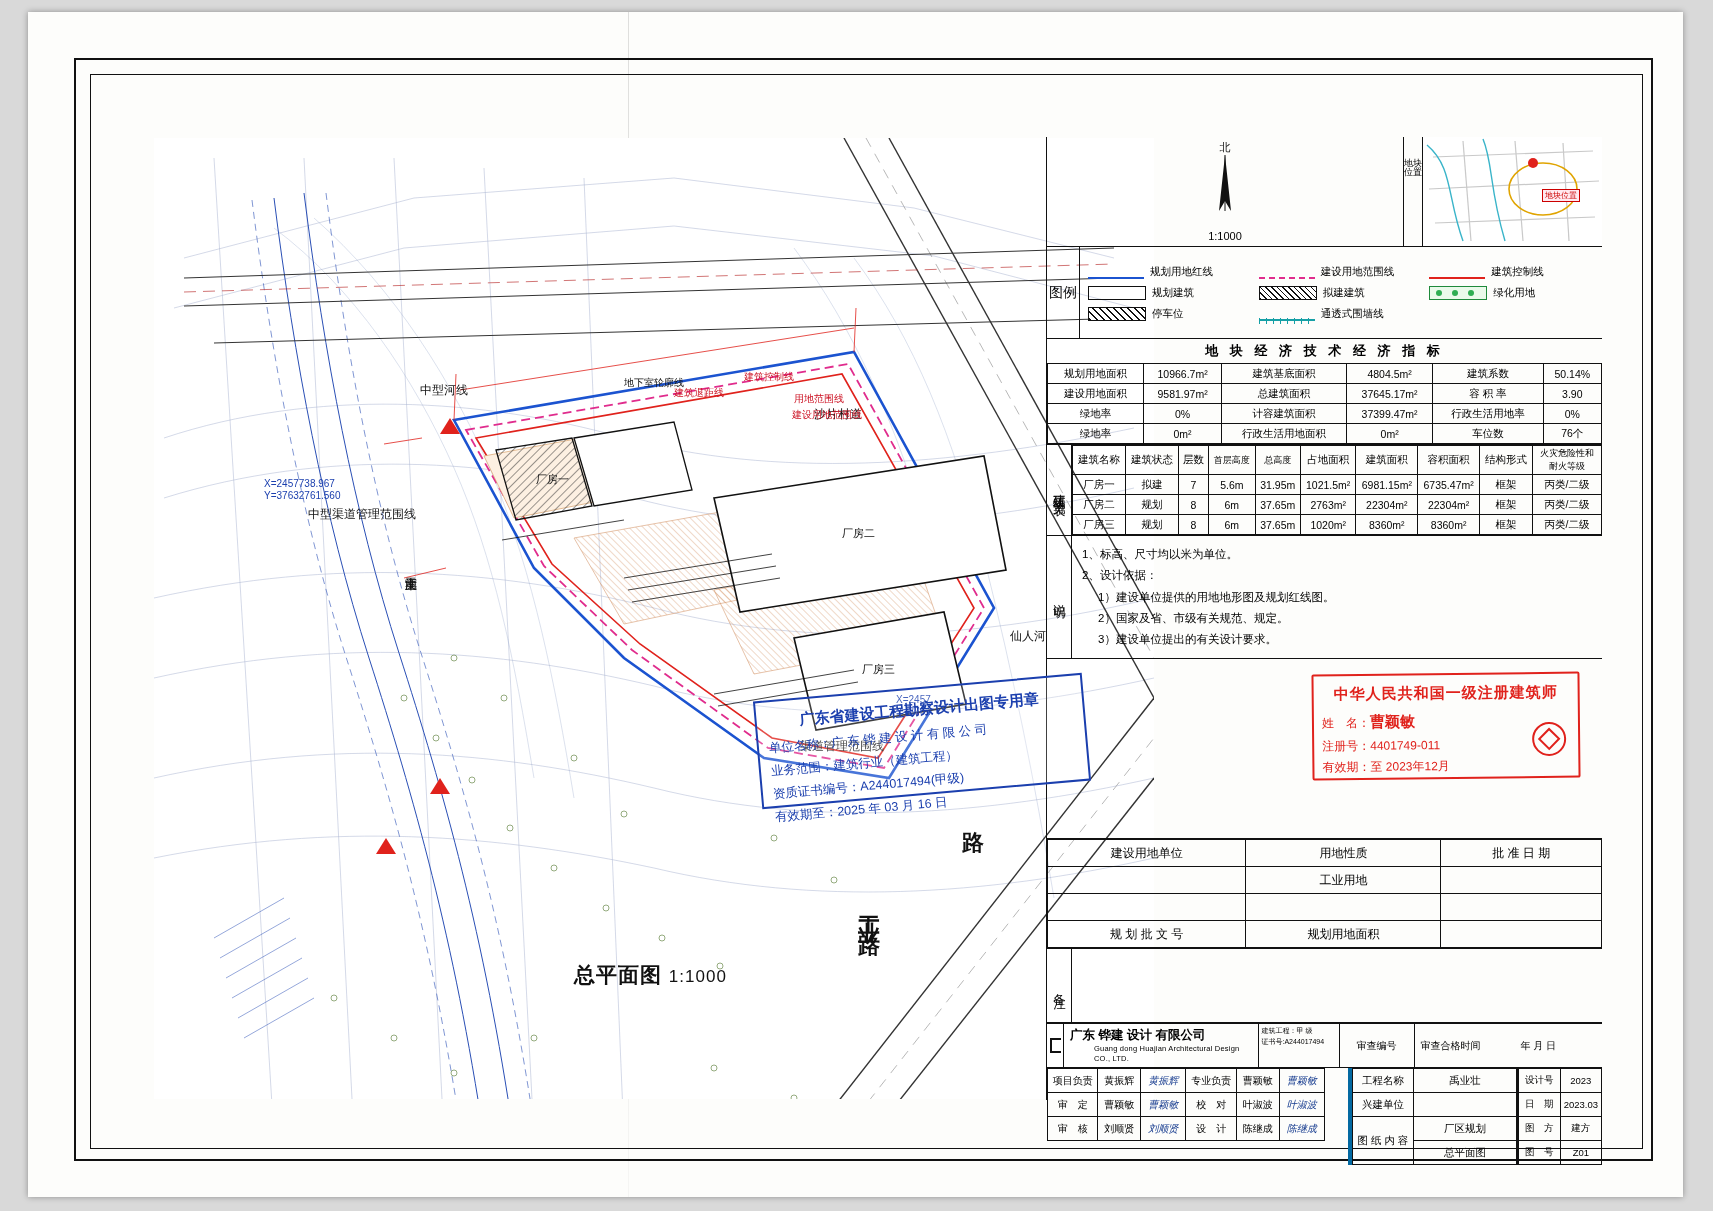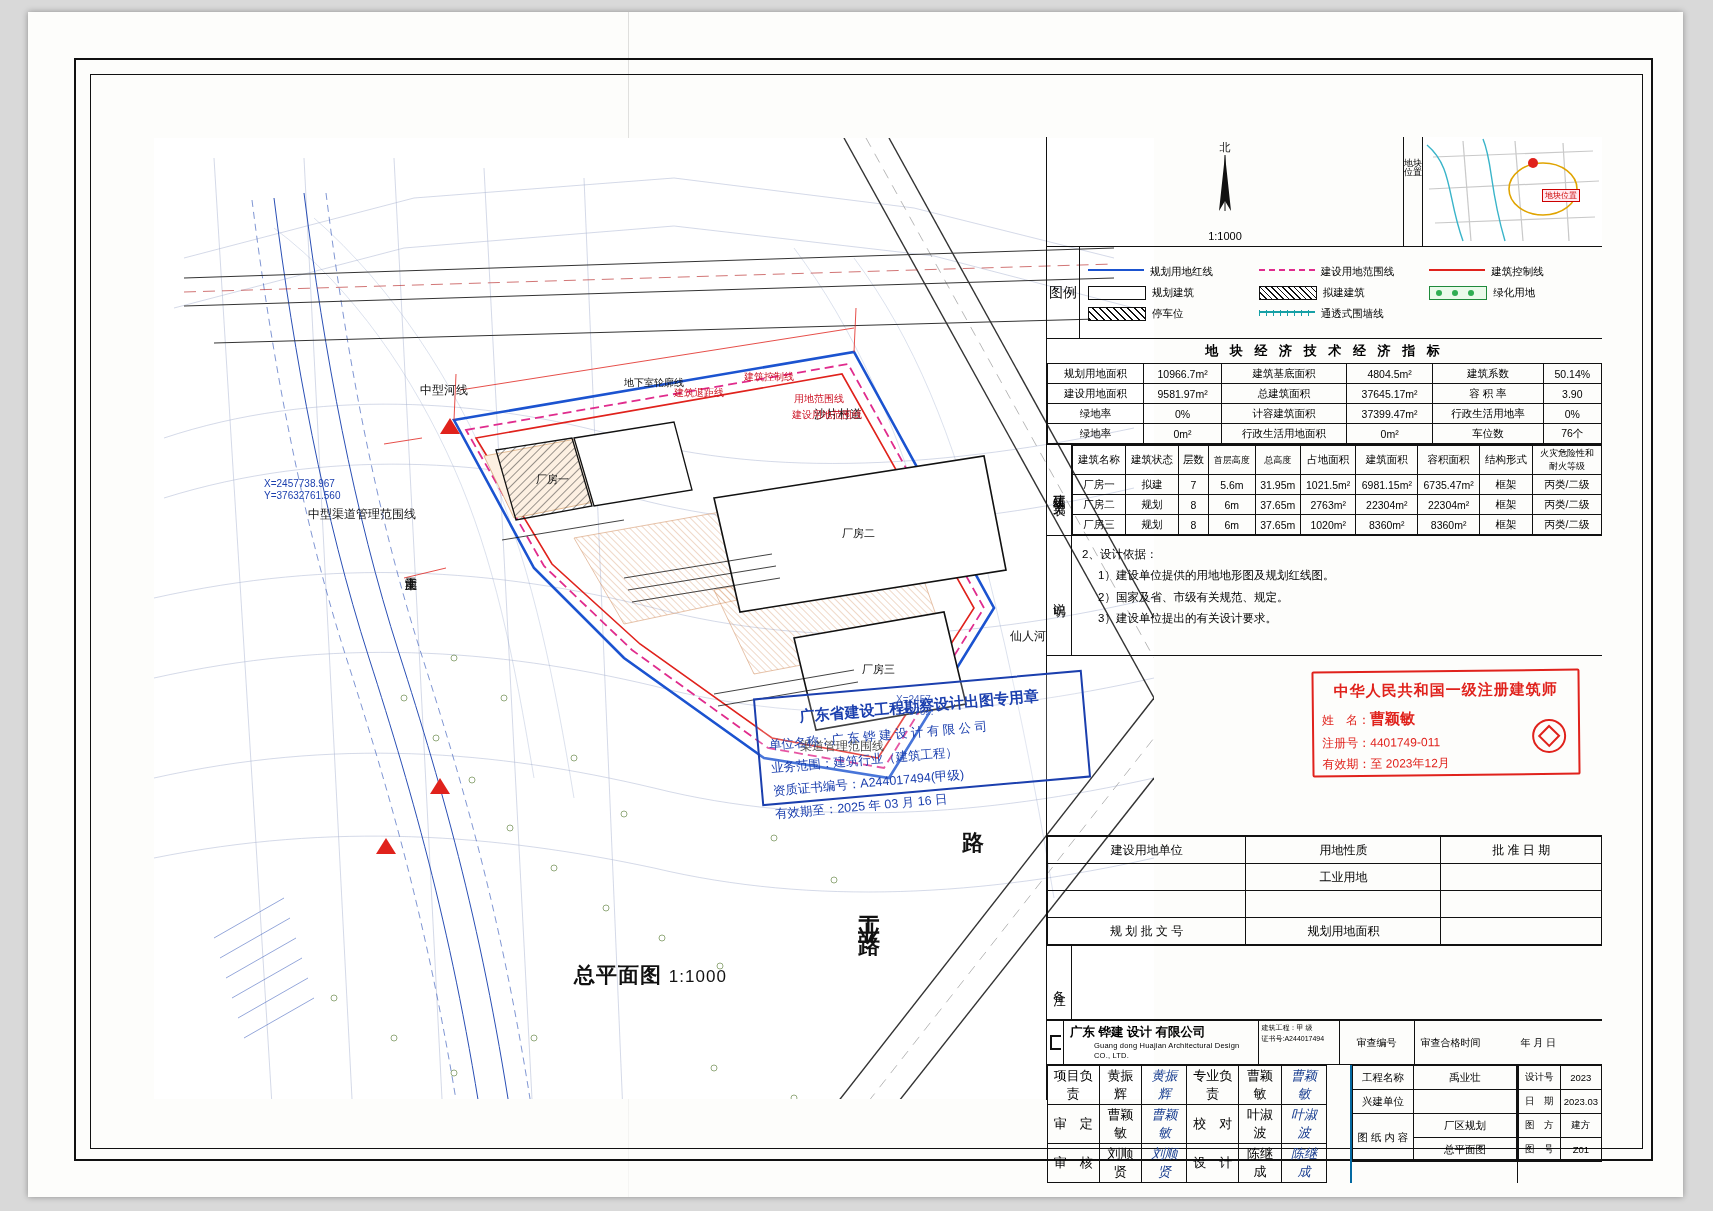--- a/index.html
+++ b/index.html
@@ -60,21 +60,21 @@
   .north-scale{position:absolute;left:50%;transform:translateX(-50%);bottom:4px;font-size:11px;}
   .locbox{width:198px;position:relative;display:flex;}
   .loc-lab{width:18px;font-size:9px;line-height:1.05;padding-top:22px;text-align:center;border-right:1px solid #111;}
   .loc-map{flex:1;position:relative;background:#fff;overflow:hidden;}
   .loc-tag{position:absolute;right:22px;top:52px;font-size:8px;color:#c00;border:1px solid #c00;background:#ffe9ef;padding:0 2px;}
 
   
   .legendbox{display:flex;height:92px;}
   .legend-lab{width:32px;border-right:1px solid #111;font-size:14px;display:flex;flex-direction:column;align-items:center;justify-content:center;line-height:1.25;}
   .legend-grid{flex:1;display:grid;grid-template-columns:1fr 1fr 1fr;align-content:center;gap:7px 6px;padding:6px 8px;}
-  .lg-item{display:flex;align-items:flex-start;gap:6px;font-size:10.5px;white-space:nowrap;}
+  .lg-item{display:flex;align-items:flex-end;gap:6px;font-size:10.5px;white-space:nowrap;}
   .sw{width:56px;height:13px;flex:none;}
   .sw-red{border-top:2px solid #1b53d0;margin-top:4px;height:0;width:56px;}
   .sw-pink{border-top:2px dashed #e02c8d;margin-top:4px;height:0;width:56px;}
   .sw-ctrl{border-top:2px solid #e0221c;margin-top:4px;height:0;width:56px;}
   .sw-box{border:1.2px solid #111;height:12px;}
   .sw-hatch{border:1.2px solid #111;height:12px;background:repeating-linear-gradient(45deg,#111 0 1px,#fff 1px 4px);}
   .sw-green{border:1px solid #1f8a3b;height:12px;background:#eafaea;position:relative;}
   .sw-green:after{content:"";position:absolute;left:6px;top:3px;width:6px;height:6px;border-radius:50%;background:#2fae52;box-shadow:16px 0 0 #2fae52, 32px 0 0 #2fae52;}
   .sw-park{border:1.2px solid #111;height:12px;background:repeating-linear-gradient(45deg,#111 0 1.5px,#fff 1.5px 5px);}
   .sw-fence{border-top:2px solid #16a0a6;margin-top:4px;height:0;width:56px;position:relative;}
@@ -127,23 +127,23 @@
   .tb-logo{width:16px;display:flex;align-items:center;justify-content:center;border-right:1px solid #111;}
   .tb-logo i{display:block;width:9px;height:11px;border:2px solid #111;border-right:none;}
   .tb-co{flex:1;padding:3px 6px;line-height:1.35;}
   .tb-co .cn{font-size:12.5px;font-weight:bold;}
   .tb-co .en{font-size:7.5px;letter-spacing:.2px;margin-left:24px;}
   .tb-cert{width:74px;border-left:1px solid #111;border-right:1px solid #111;font-size:7px;line-height:1.5;padding:2px 3px;}
   .tb-audit{width:74px;border-right:1px solid #111;font-size:10px;display:flex;align-items:center;justify-content:center;}
   .tb-passed{flex:1;display:flex;align-items:center;font-size:10px;padding-left:6px;gap:40px;}
   .tb-main{display:flex;font-size:10px;}
   .tb-sign{flex:1;}
-  .tb-sign table td{height:21px;font-size:13px;position:relative;}
+  .tb-sign table td{height:21px;font-size:10px;position:relative;}
   .sig{color:#173c8f;font-family:"Liberation Serif",serif;font-style:italic;font-size:12px;}
-  .tb-right{width:250px;display:flex;border-left:2px solid #0369a1;margin-left:23px;}
+  .tb-right{width:250px;display:flex;border-left:4px solid #0369a1;margin-left:23px;}
   .tb-names{flex:1;}
   .tb-names table td{height:21px;}
   .tb-no{width:84px;border-left:1px solid #111;}
   .tb-no table td{height:21px;font-size:9.5px;}
   .small{font-size:9px;}
 </style>
 </head>
 <body>
 
 <div class="sheet">
@@ -481,20 +481,21 @@
           </tbody>
             </table>
         </div>
       </div>
 
       <div class="rrow notebox">
         <div class="note-lab">
             <span>说明</span>
           </div>
         <div class="note-body">
+          <div>1、标高、尺寸均以米为单位。</div>
           <div>2、设计依据：</div>
           <div class="ind">1）建设单位提供的用地地形图及规划红线图。</div>
           <div class="ind">2）国家及省、市级有关规范、规定。</div>
           <div class="ind">3）建设单位提出的有关设计要求。</div>
         </div>
       </div>
 
       <div class="rrow stampzone">
         <div class="stamp-red">
           <div class="t">中华人民共和国一级注册建筑师</div>

